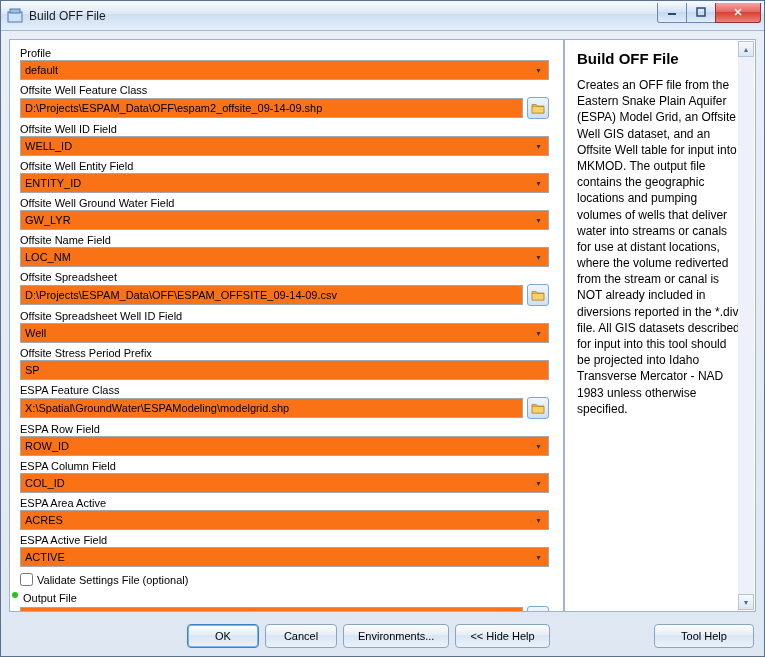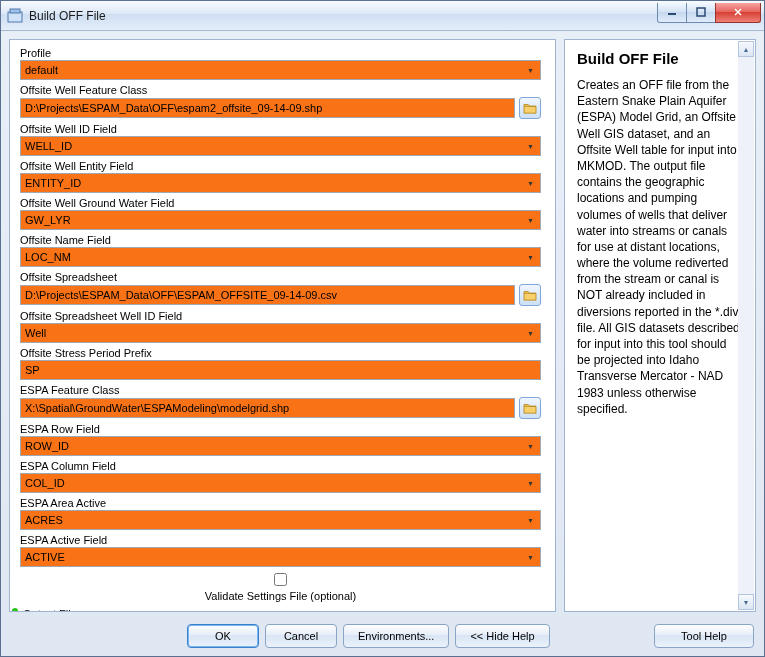--- a/index.html
+++ b/index.html
@@ -54,21 +54,20 @@
     background:linear-gradient(#f7a3a0,#e5675f 45%,#d63c30 46%,#ef8078);
     color:#fff;
     border-color:#963430;
     border-bottom-right-radius:3px;
     margin-right:3px;
   }
   .content {
     flex:1;
     display:flex;
     padding:8px;
-    gap:8px;
     overflow:hidden;
   }
   .panel {
     background:#fff;
     border:1px solid #9fb4cf;
     position:relative;
   }
   .form-panel {
     flex:1;
     padding:6px 14px 6px 10px;
@@ -126,21 +125,20 @@
     width:22px; height:22px;
     border:1px solid #7fa7d8;
     border-radius:3px;
     background:linear-gradient(#f0f6ff,#cce0f6);
     display:flex;align-items:center;justify-content:center;
   }
   .folder-icon svg { width:14px; height:12px; }
   .checkbox-row {
     display:flex;align-items:center;gap:4px;
     margin:6px 0;
-    flex-direction:column;
   }
   .checkbox-row input { margin:0; }
   .output-row {
     display:flex;align-items:flex-start;gap:3px;
   }
   .green-dot {
     width:6px;height:6px;border-radius:50%;
     background:#29c21a;
     margin-left:-8px;
     margin-right:2px;

